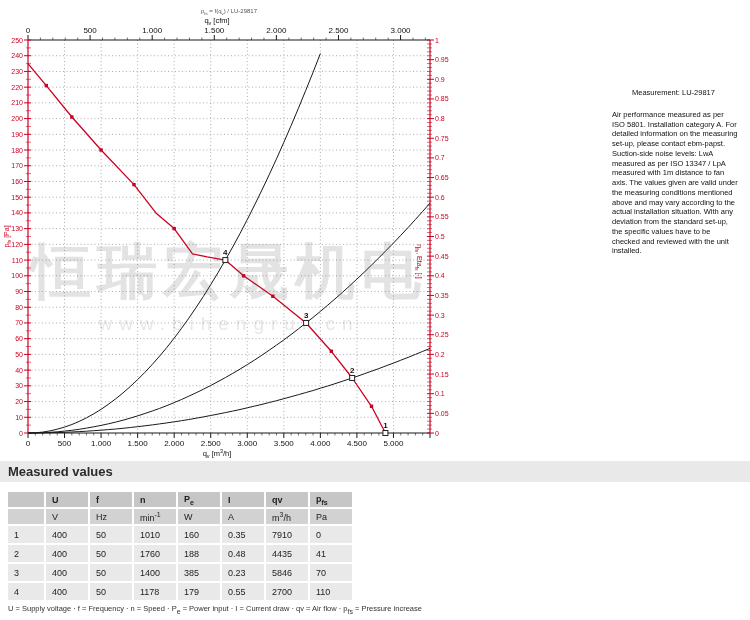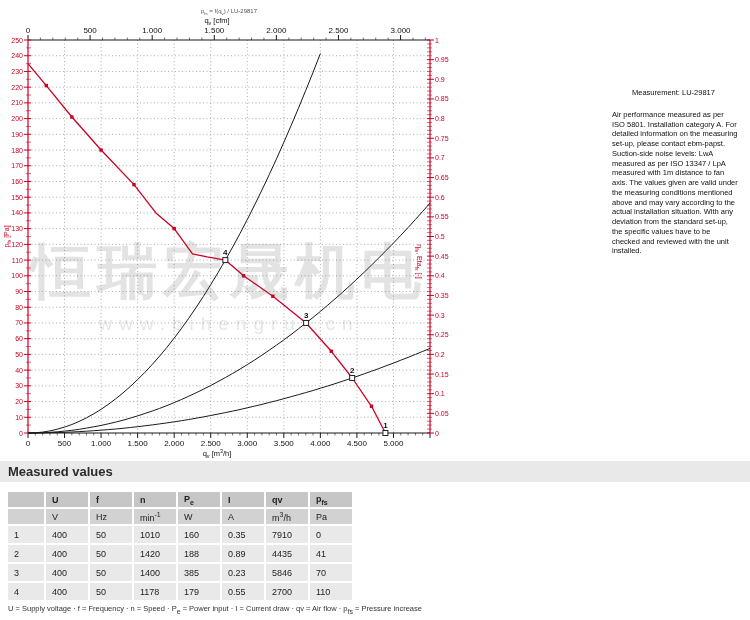--- a/index.html
+++ b/index.html
@@ -475,23 +475,23 @@
           <td>1010</td>
           <td>160</td>
           <td>0.35</td>
           <td>7910</td>
           <td>0</td>
         </tr>
         <tr>
           <td>2</td>
           <td>400</td>
           <td>50</td>
-          <td>1420</td>
+          <td>1760</td>
           <td>188</td>
-          <td>0.89</td>
+          <td>0.48</td>
           <td>4435</td>
           <td>41</td>
         </tr>
         <tr>
           <td>3</td>
           <td>400</td>
           <td>50</td>
           <td>1400</td>
           <td>385</td>
           <td>0.23</td>

